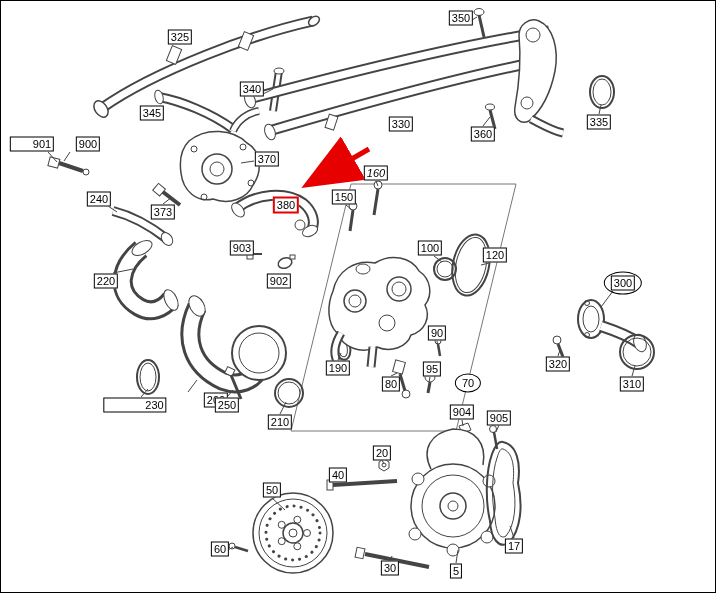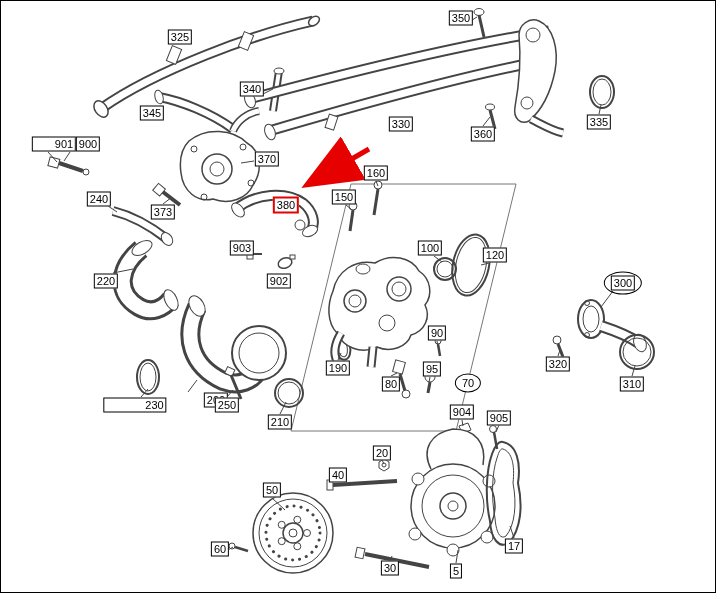--- a/index.html
+++ b/index.html
@@ -308,25 +308,25 @@
   </svg>
 
   <div class="label-layer">
       <div class="part-label" style="left: 179px; top: 36px;">325</div>
       <div class="part-label" style="left: 251px; top: 88px;">340</div>
       <div class="part-label" style="left: 151px; top: 112px;">345</div>
       <div class="part-label" style="left: 400px; top: 123px;">330</div>
       <div class="part-label" style="left: 460px; top: 17px;">350</div>
       <div class="part-label" style="left: 482px; top: 133px;">360</div>
       <div class="part-label" style="left: 598px; top: 121px;">335</div>
-      <div class="part-label" style="left: 53px; top: 143px; padding-left: 22px;">901</div>
+      <div class="part-label" style="left: 31px; top: 143px; padding-left: 22px;">901</div>
       <div class="part-label" style="left: 87px; top: 143px;">900</div>
       <div class="part-label" style="left: 266px; top: 158px;">370</div>
       <div class="part-label highlight" style="left: 285px; top: 204px;">380</div>
-      <div class="part-label" style="left: 375px; top: 172px;">160</div>
+      <div class="part-label" style="left: 375px; top: 172px; font-style: italic;">160</div>
       <div class="part-label" style="left: 343px; top: 196px;">150</div>
       <div class="part-label" style="left: 98px; top: 198px;">240</div>
       <div class="part-label" style="left: 162px; top: 211px;">373</div>
       <div class="part-label" style="left: 241px; top: 247px;">903</div>
       <div class="part-label" style="left: 278px; top: 280px;">902</div>
       <div class="part-label" style="left: 429px; top: 247px;">100</div>
       <div class="part-label" style="left: 494px; top: 254px;">120</div>
       <div class="oval-wrap" style="left: 622px; top: 282px;">
         <div class="part-label">300</div>
       </div>

